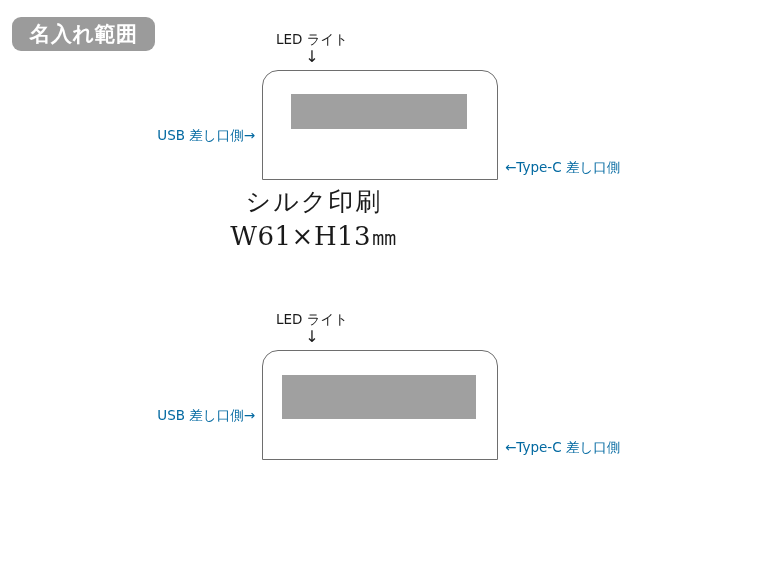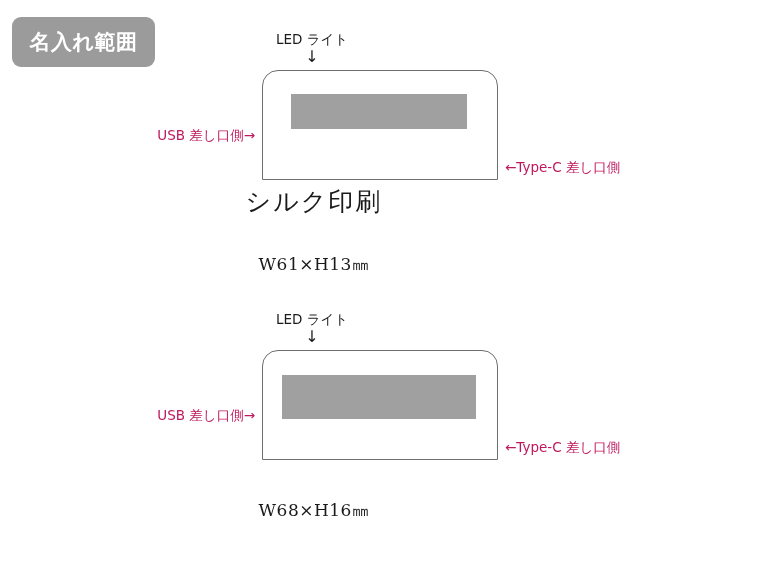--- a/index.html
+++ b/index.html
@@ -22,21 +22,21 @@
     width: 760px;
     height: 570px;
   }
 
   
   .badge {
     position: absolute;
     left: 12px;
     top: 17px;
     width: 143px;
-    height: 50px;
+    height: 34px;
     background: #9b9b9b;
     border-radius: 9px;
     display: flex;
     align-items: center;
     justify-content: center;
     box-sizing: border-box;
   }
   .badge-label {
     color: #ffffff;
     font-size: 21px;
@@ -105,21 +105,21 @@
     top: 24px;
     width: 194px;
     height: 44px;
   }
 
   
   .side-label {
     position: absolute;
     font-size: 13.5px;
     line-height: 18px;
-    color: #be185d;
+    color: #0369a1;
     white-space: nowrap;
     font-family: "DejaVu Sans", "Liberation Sans", sans-serif;
   }
   .side-label.left {
     right: 505px;
     top: 96px;
     text-align: right;
   }
   .side-label.right {
     left: 505px;
@@ -137,24 +137,23 @@
     text-align: center;
     font-family: "DejaVu Serif", "Liberation Serif", serif;
     color: #1a1a1a;
   }
   .caption-method {
     font-size: 25px;
     line-height: 34px;
     letter-spacing: 2px;
   }
   .caption-size {
-    font-size: 17px;
+    font-size: 26px;
     line-height: 34px;
     letter-spacing: 0.5px;
-    margin-top: 28px;
   }
 </style>
 </head>
 <body>
 
 <div class="canvas">
 
   <div class="badge">
     <span class="badge-label">名入れ範囲</span>
   </div>
@@ -189,17 +188,16 @@
 
     <div class="side-label left">USB 差し口側→</div>
 
     <div class="side-label right">←Type-C 差し口側</div>
 
     <div class="device inkjet">
       <div class="print-area"></div>
     </div>
 
     <div class="caption">
-      <div class="caption-size">W68×H16㎜</div>
     </div>
   </div>
 
 </div>
 
 </body></html>

